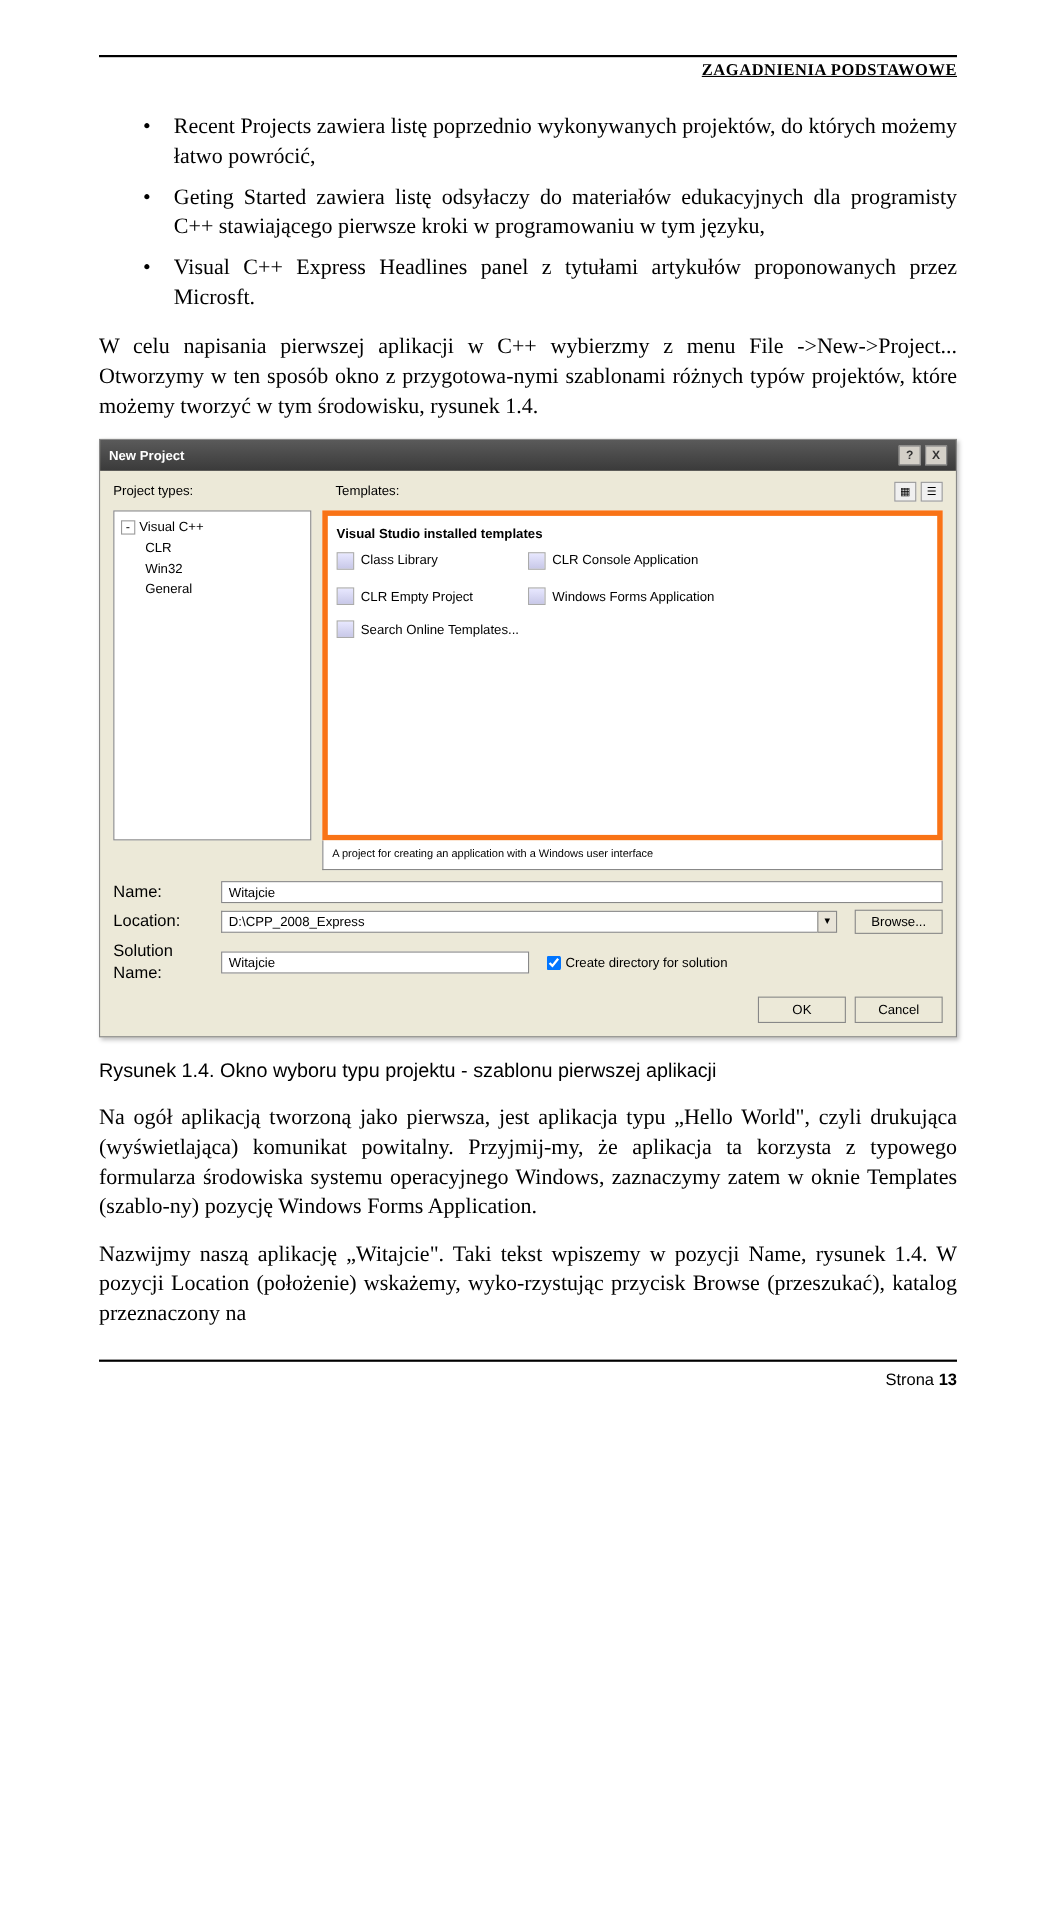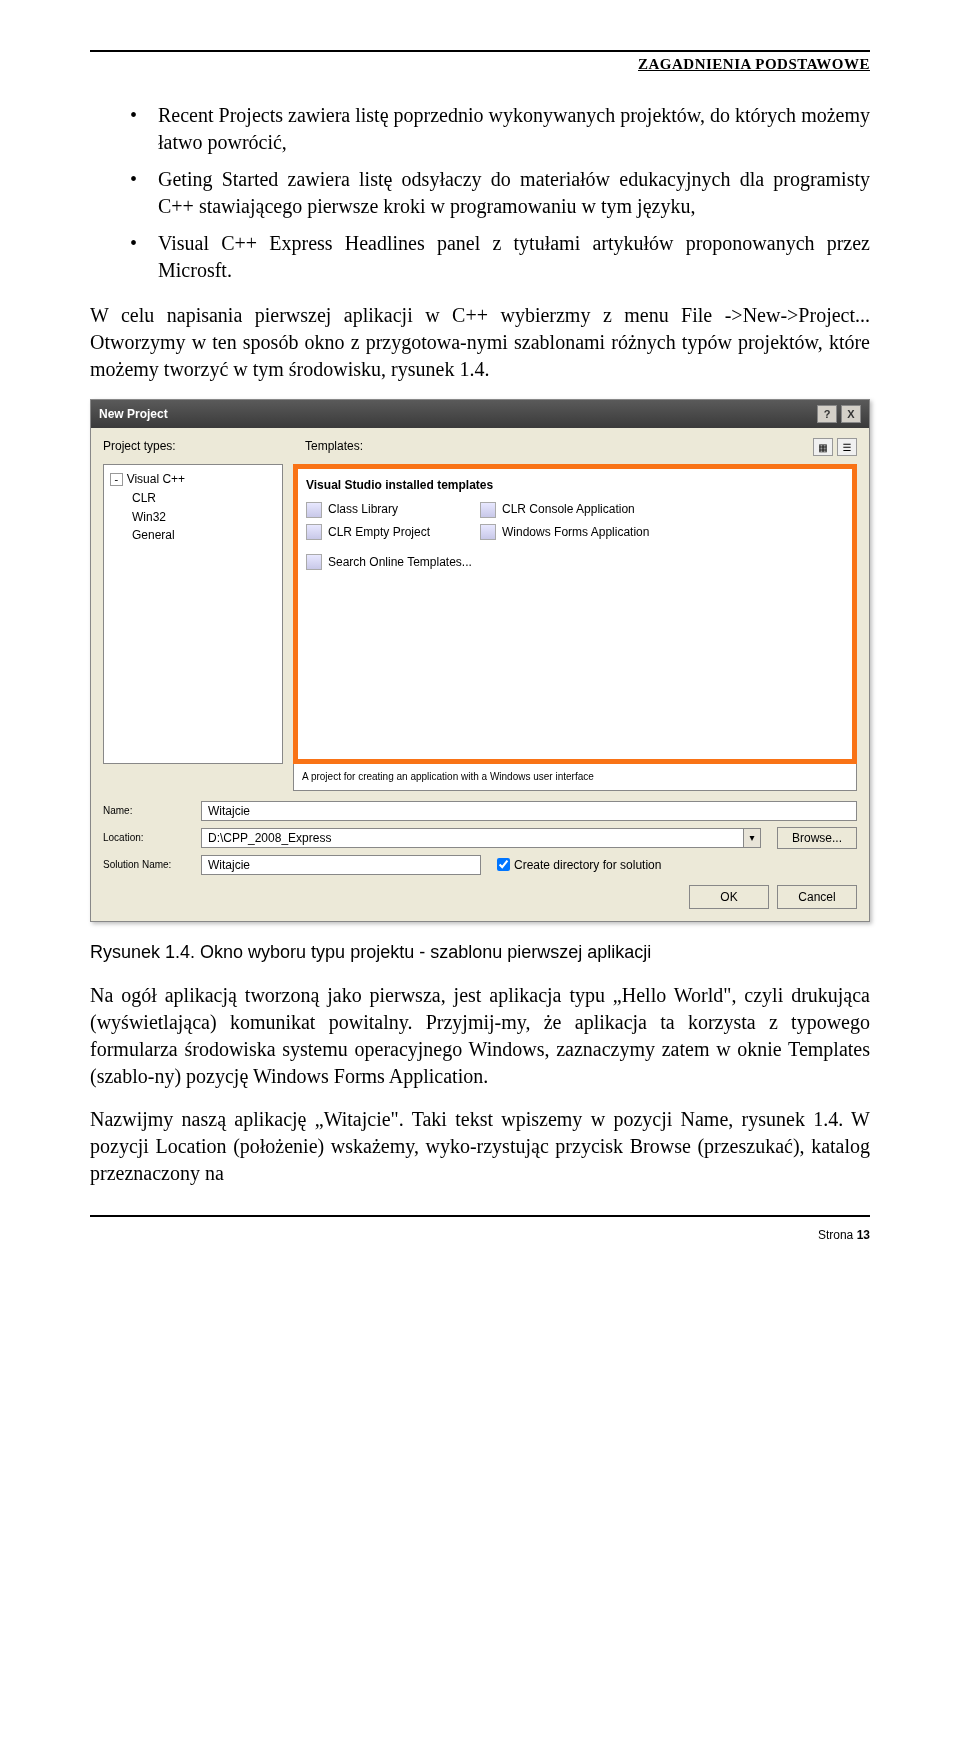--- a/index.html
+++ b/index.html
@@ -96,33 +96,33 @@
     width: 20px; height: 18px; border: 1px solid #999; background: #f0f0f0;
     display:flex;align-items:center;justify-content:center;font-size:10px;
     cursor:pointer;
   }
   .tpl-panel {
     background: #fff; border: 5px solid #f97316; height: 300px; padding: 8px;
     font-size: 12px;
   }
   .tpl-heading { font-weight: bold; margin-bottom: 8px; }
   .tpl-grid { display: flex; gap: 50px; margin-bottom: 14px; }
-  .tpl-col { display: flex; flex-direction: column; gap: 6px; }
+  .tpl-col { display: flex; flex-direction: column; gap: 16px; }
   .tpl-item { display: flex; align-items: center; gap: 6px; cursor: pointer; }
   .tpl-ic {
     width: 16px; height: 16px; border: 1px solid #aaa;
     background: linear-gradient(#e8e8ff,#c8c8e8);
   }
   .desc-bar {
     background: #fff; border: 1px solid #888; border-top: none;
     padding: 6px 8px; font-size: 10px;
   }
   .form-rows { margin-top: 10px; }
   .form-row { display: flex; align-items: center; gap: 8px; margin-bottom: 6px; }
-  .form-label { width: 90px; font-size: 10px; }
+  .form-label { width: 90px; font-size: 15px; }
   .form-input {
     flex: 1; height: 20px; border: 1px solid #888; background: #fff;
     padding: 2px 6px; font-family: Tahoma, sans-serif; font-size: 12px;
   }
   .combo { display:flex; flex:1; }
   .combo .form-input { border-right:none; }
   .combo-btn {
     width: 18px; height: 20px; border:1px solid #888; background:#e8e4d8;
     display:flex;align-items:center;justify-content:center;font-size:10px;
     cursor:pointer;
@@ -134,21 +134,21 @@
   .chk-row { display:flex; align-items:center; gap:4px; font-size:12px; margin-left:8px; }
   .chk-row input { width:13px; height:13px; }
   .btn-row { display:flex; justify-content:flex-end; gap:8px; margin-top:10px; }
   .dlg-btn {
     width: 80px; height: 24px; border: 1px solid #888; background: #ece9d8;
     font-size: 12px; cursor: pointer;
   }
   .caption { font-family: Arial, sans-serif; font-size: 18px; margin: 10px 0 18px 0; }
   .footer { text-align: right; font-family: Arial, sans-serif; margin-top: 28px; }
   .footer-line { border-top: 2px solid #000; margin-bottom: 2px; }
-  .footer-text { font-size: 12px; }
+  .footer-text { font-size: 15px; }
   .footer-text b { font-weight: bold; }
 </style>
 </head>
 <body>
 
 <div class="header-line"></div>
 <div class="header-title">ZAGADNIENIA PODSTAWOWE</div>
 
 <ul class="main-list">
   <li>Recent Projects zawiera listę poprzednio wykonywanych projektów, do których możemy łatwo powrócić,</li>

